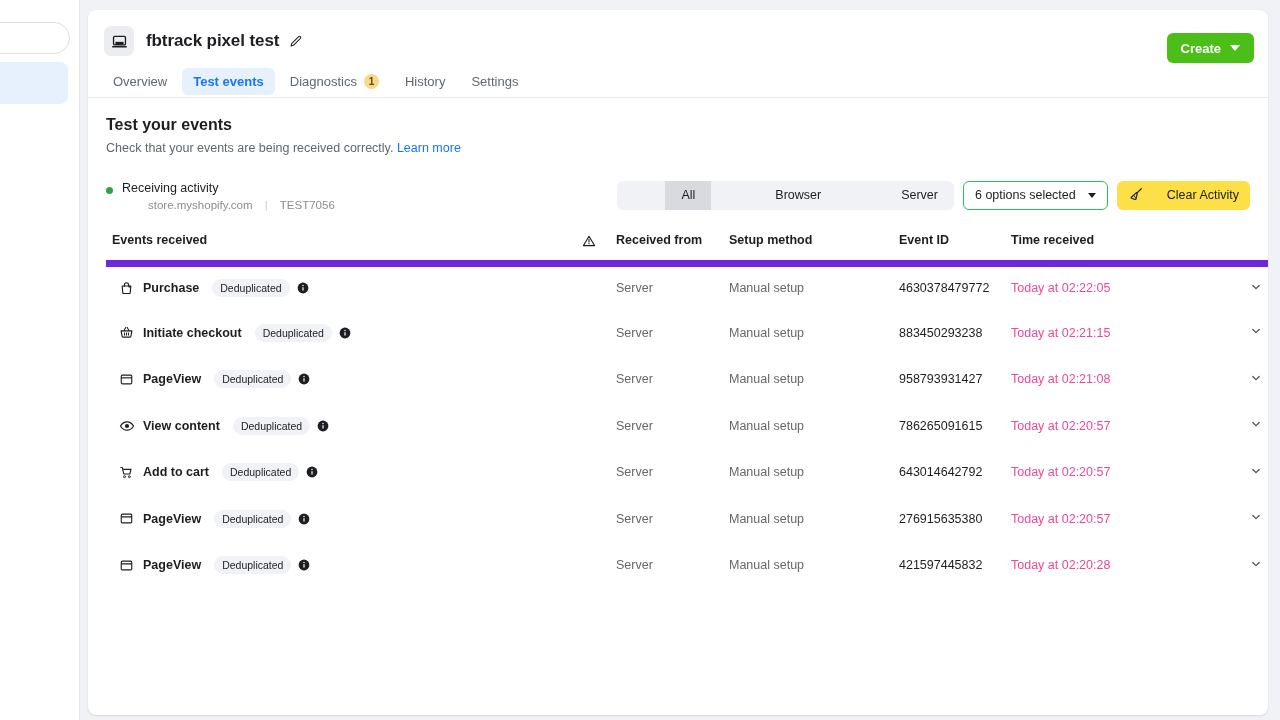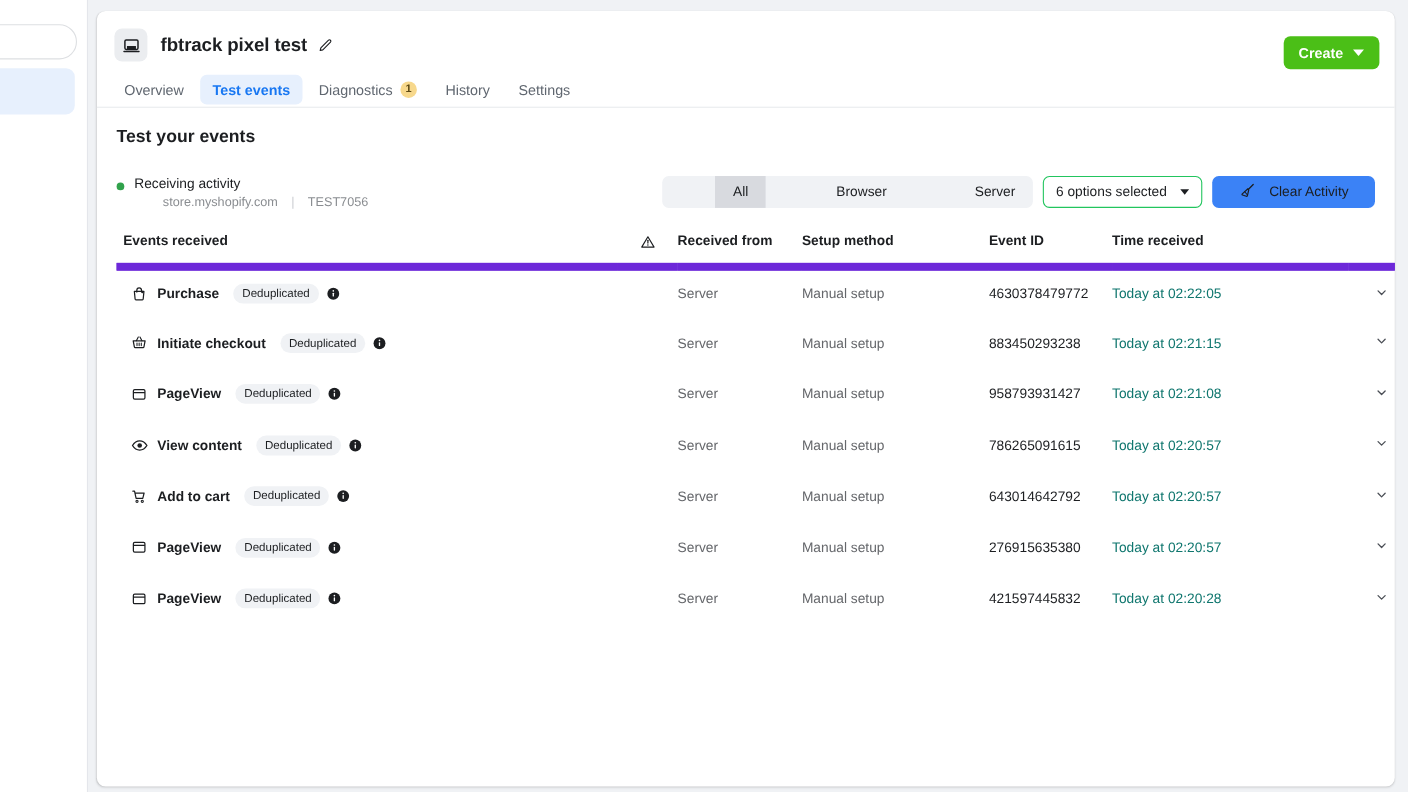--- a/index.html
+++ b/index.html
@@ -124,23 +124,23 @@
     border: 1px solid #22c55e; border-radius: 6px;
     font-size: 12.5px; color: #1c1e21; background: #fff; cursor: pointer;
   }
   .caret-dk {
     width: 0; height: 0;
     border-left: 4.5px solid transparent;
     border-right: 4.5px solid transparent;
     border-top: 5.5px solid #1c1e21;
   }
   .clear-btn {
-    display: flex; align-items: center; gap: 12px;
-    height: 29px; padding: 0 24px;
-    background: #3b82f6; border: none; border-radius: 6px;
+    display: flex; align-items: center; gap: 23px;
+    height: 29px; padding: 0 11px;
+    background: #fde047; border: none; border-radius: 6px;
     font-size: 12.5px; color: #1c1e21; cursor: pointer;
     font-family: inherit;
   }
 
   
   table { width: 100%; border-collapse: collapse; margin-top: 20px; table-layout: fixed; }
   thead th {
     font-size: 12.5px; font-weight: bold; color: #1c1e21;
     text-align: left; padding: 0 0 12px 0;
     border-bottom: 7px solid #6d28d9;
@@ -161,21 +161,21 @@
   .ev-cell { display: flex; align-items: center; gap: 0; padding-left: 6px; }
   .ev-icon { width: 17px; display: flex; align-items: center; justify-content: center; flex: 0 0 auto; }
   .ev-name { font-size: 12.5px; font-weight: bold; color: #1c1e21; margin-left: 8px; white-space: nowrap; }
   .dedup {
     background: #f0f2f5; color: #1c1e21;
     font-size: 10.5px; border-radius: 10px;
     padding: 3px 8px; margin-left: 13px; white-space: nowrap;
   }
   .info-i { margin-left: 7px; display: flex; align-items: center; cursor: pointer; }
   .muted { color: #65676b; }
-  .time-c { color: #0f766e; margin-top: 24px; }
+  .time-c { color: #ec4899; margin-top: 24px; }
   .chev-c { text-align: center; }
   .chev-btn { display: inline-flex; cursor: pointer; }
 
   
   .footer {
     position: absolute; left: 0; right: 0; bottom: 14px;
     display: flex; align-items: center; justify-content: center; gap: 13px;
     font-size: 12.5px;
   }
   .footer a { color: #4267b2; text-decoration: none; cursor: pointer; }
@@ -229,20 +229,24 @@
           <span>History</span>
         </div>
         <div class="tab">
           <span>Settings</span>
         </div>
       </div>
     </div>
 
     <div class="body">
       <div class="page-title">Test your events</div>
+      <div class="page-sub">
+        <span>Check that your events are being received correctly.</span>
+        <a>Learn more</a>
+      </div>
 
       <div class="ctrl-row">
         <div>
           <div class="recv">
             <span class="dot"></span>
             <span class="recv-title">Receiving activity</span>
           </div>
           <div class="recv-meta">
             <span>store.myshopify.com</span>
             <span class="sep">|</span>

